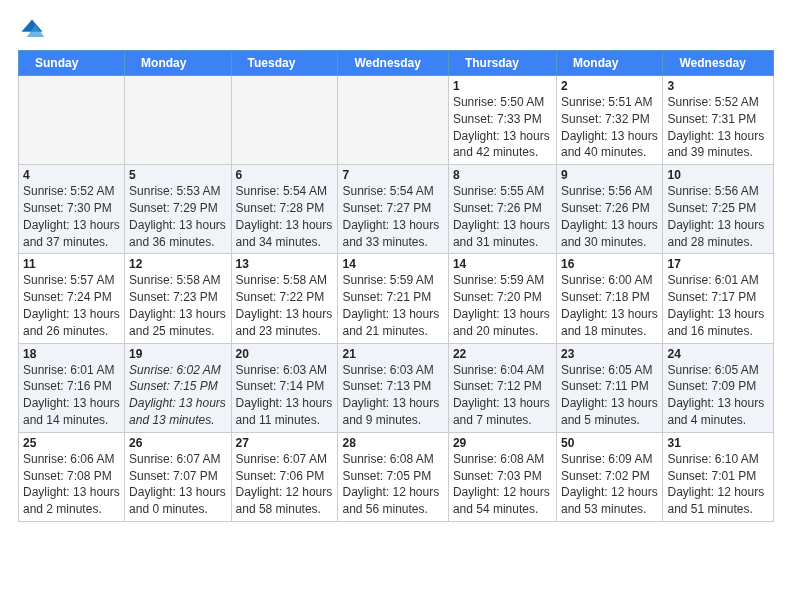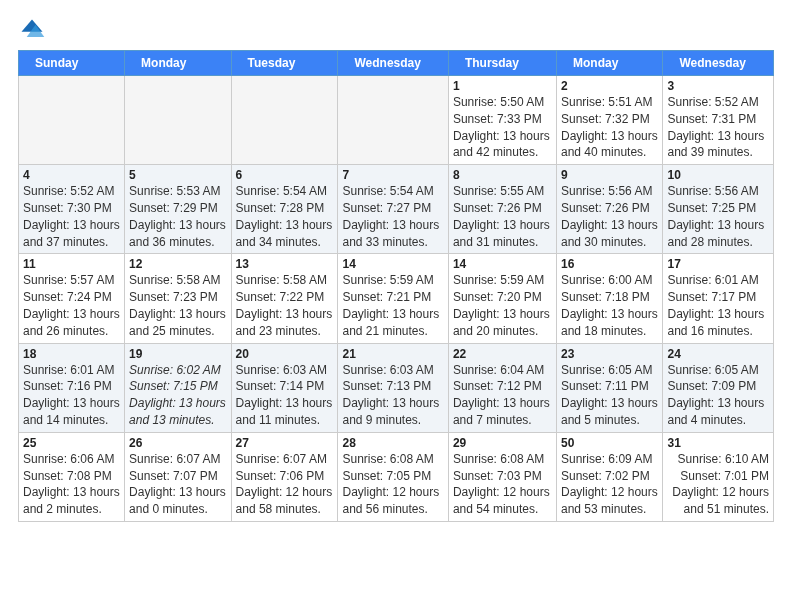--- a/index.html
+++ b/index.html
@@ -355,21 +355,21 @@
           </td>
           <td>
             <span class="day-num">50</span>
             <div class="day-info" style="white-space: pre-line;">Sunrise: 6:09 AM
 Sunset: 7:02 PM
 Daylight: 12 hours
 and 53 minutes.</div>
           </td>
           <td>
             <span class="day-num">31</span>
-            <div class="day-info" style="white-space: pre-line; text-align: right;">Sunrise: 6:10 AM
+            <div class="day-info" style="white-space: pre-line;">Sunrise: 6:10 AM
 Sunset: 7:01 PM
 Daylight: 12 hours
 and 51 minutes.</div>
           </td>
         </tr>
       </tbody>
   </table>
 </div>
 
 </body></html>

